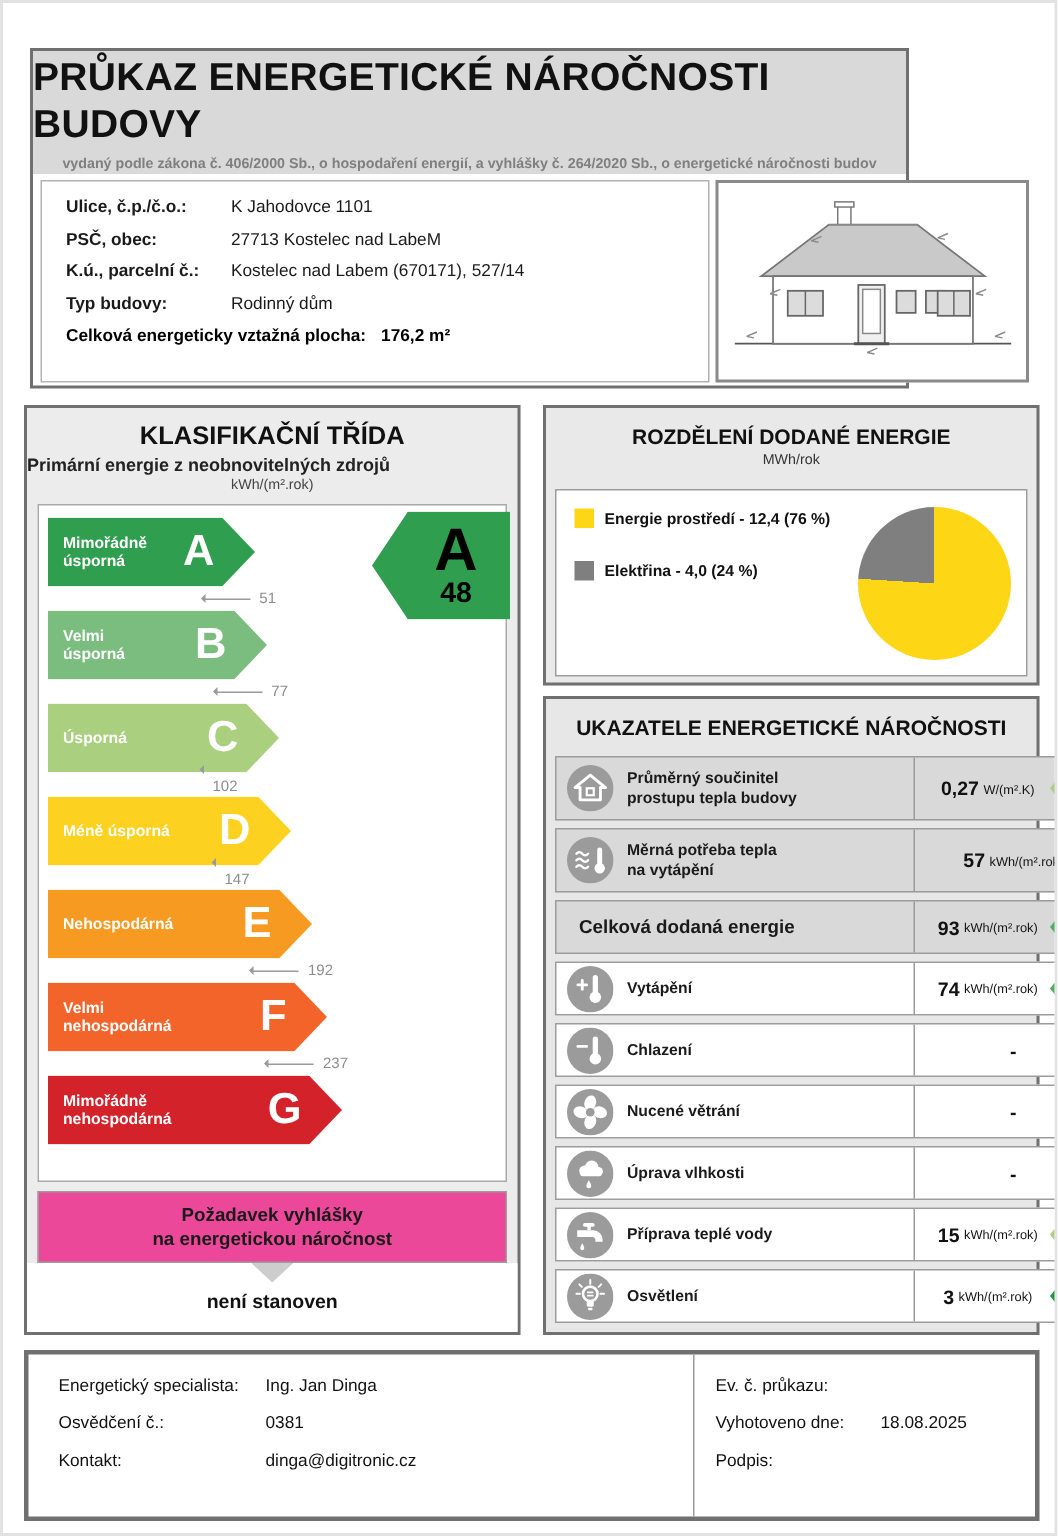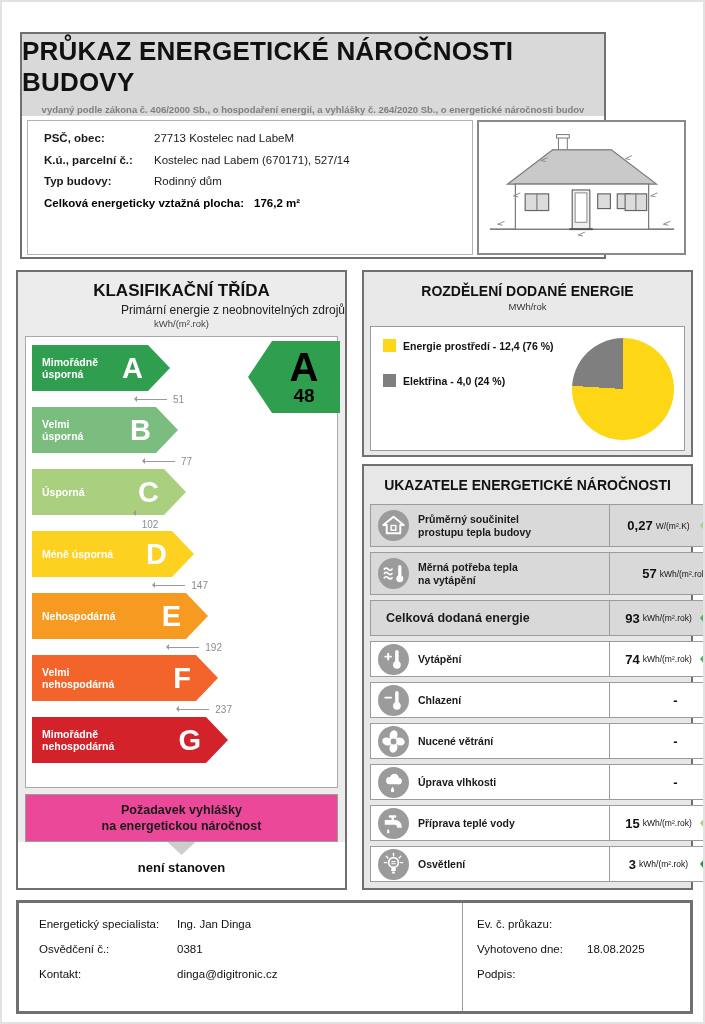--- a/index.html
+++ b/index.html
@@ -14,41 +14,41 @@
   .addr-box { position:absolute; left:5px; top:86px; width:446px; height:135px; border:1px solid #b3b3b3; background:#fff; padding:11px 0 0 16px; }
   .addr-row { display:flex; margin-bottom:9.5px; font-size:11.5px; color:#1a1a1a; }
   .addr-label { font-weight:bold; width:110px; flex:none; }
   .addr-area { font-size:11.5px; font-weight:bold; margin-top:2px; }
   .addr-area .sep { display:inline-block; width:10px; }
   .house-box { position:absolute; left:455px; top:86px; width:209px; height:135px; border:2px solid #8a8a8a; background:#fff; display:flex; align-items:center; justify-content:center; }
 
   
   .left-panel { position:absolute; left:14px; top:268px; width:331px; height:620px; border:2px solid #707070; background:#ececec; }
   .lp-title { text-align:center; font-weight:bold; font-size:17px; margin-top:9px; color:#111; }
-  .lp-sub { text-align:right; font-weight:normal; font-size:12px; margin-top:2px; color:#222; }
+  .lp-sub { text-align:left; font-weight:bold; font-size:12px; margin-top:2px; color:#222; }
   .lp-unit { text-align:center; font-size:9.5px; margin-top:1px; color:#444; }
   .arrows-box { position:absolute; left:7px; top:64px; width:313px; height:452px; background:#fff; border:1px solid #a9a9a9; }
   .arw { position:absolute; left:6px; height:46px; color:#fff; display:flex; align-items:center;
          clip-path:polygon(0 0, calc(100% - 22px) 0, 100% 50%, calc(100% - 22px) 100%, 0 100%); }
   .arw-label { font-size:10.5px; font-weight:bold; line-height:1.15; white-space:pre-line; padding-left:10px; }
   .arw-letter { position:absolute; right:27px; top:50%; transform:translateY(-50%); font-size:29px; font-weight:bold; }
   .arw.a { top:8px;   width:138px; }
   .arw.b { top:70px;  width:146px; }
   .arw.c { top:132px; width:154px; }
   .arw.d { top:194px; width:162px; }
   .arw.e { top:256px; width:176px; }
   .arw.f { top:318px; width:186px; }
   .arw.g { top:380px; width:196px; }
   .tick { position:absolute; height:14px; display:flex; align-items:center; justify-content:flex-end; gap:6px; color:#8c8c8c; font-size:10px; width:100px; }
   .tick .line { position:relative; width:32px; height:1px; background:#9a9a9a; }
   .tick .line::before { content:""; position:absolute; left:-1px; top:-3px; border:3.5px solid transparent; border-right-color:#9a9a9a; border-left:none; }
   .tick.t1 { top:55px;  left:58px; }
   .tick.t2 { top:117px; left:66px; }
   .tick.t3 { top:179px; left:74px;flex-direction:column; }
-  .tick.t4 { top:241px; left:82px; }
+  .tick.t4 { top:241px; left:82px;flex-direction:column; }
   .tick.t5 { top:303px; left:96px; }
   .tick.t6 { top:365px; left:106px; }
   .rating-arrow { position:absolute; left:222px; top:4px; width:92px; height:72px; color:#000;
         clip-path:polygon(24px 0, 100% 0, 100% 100%, 24px 100%, 0 50%);
         display:flex; flex-direction:column; align-items:center; justify-content:center; padding-left:20px; }
   .rating-letter { font-size:40px; font-weight:bold; line-height:.9; }
   .rating-value { font-size:19px; font-weight:bold; line-height:1; margin-top:1px; }
   .req-box { position:absolute; left:7px; top:522px; width:313px; height:48px; background:#ec4899; border:1px solid #9c9c9c;
         display:flex; align-items:center; justify-content:center; text-align:center;
         font-weight:bold; font-size:12.5px; line-height:1.3; white-space:pre-line; color:#1a1a1a; }
@@ -98,20 +98,24 @@
 <body>
 
 <div class="page">
 
   <div class="top-box">
     <div class="title-band">
       <div class="main-title">PRŮKAZ ENERGETICKÉ NÁROČNOSTI BUDOVY</div>
       <div class="main-subtitle">vydaný podle zákona č. 406/2000 Sb., o hospodaření energií, a vyhlášky č. 264/2020 Sb., o energetické náročnosti budov</div>
     </div>
     <div class="addr-box">
+      <div class="addr-row">
+        <span class="addr-label">Ulice, č.p./č.o.:</span>
+        <span>K Jahodovce 1101</span>
+      </div>
       <div class="addr-row">
         <span class="addr-label">PSČ, obec:</span>
         <span>27713 Kostelec nad LabeM</span>
       </div>
       <div class="addr-row">
         <span class="addr-label">K.ú., parcelní č.:</span>
         <span>Kostelec nad Labem (670171), 527/14</span>
       </div>
       <div class="addr-row">
         <span class="addr-label">Typ budovy:</span>

